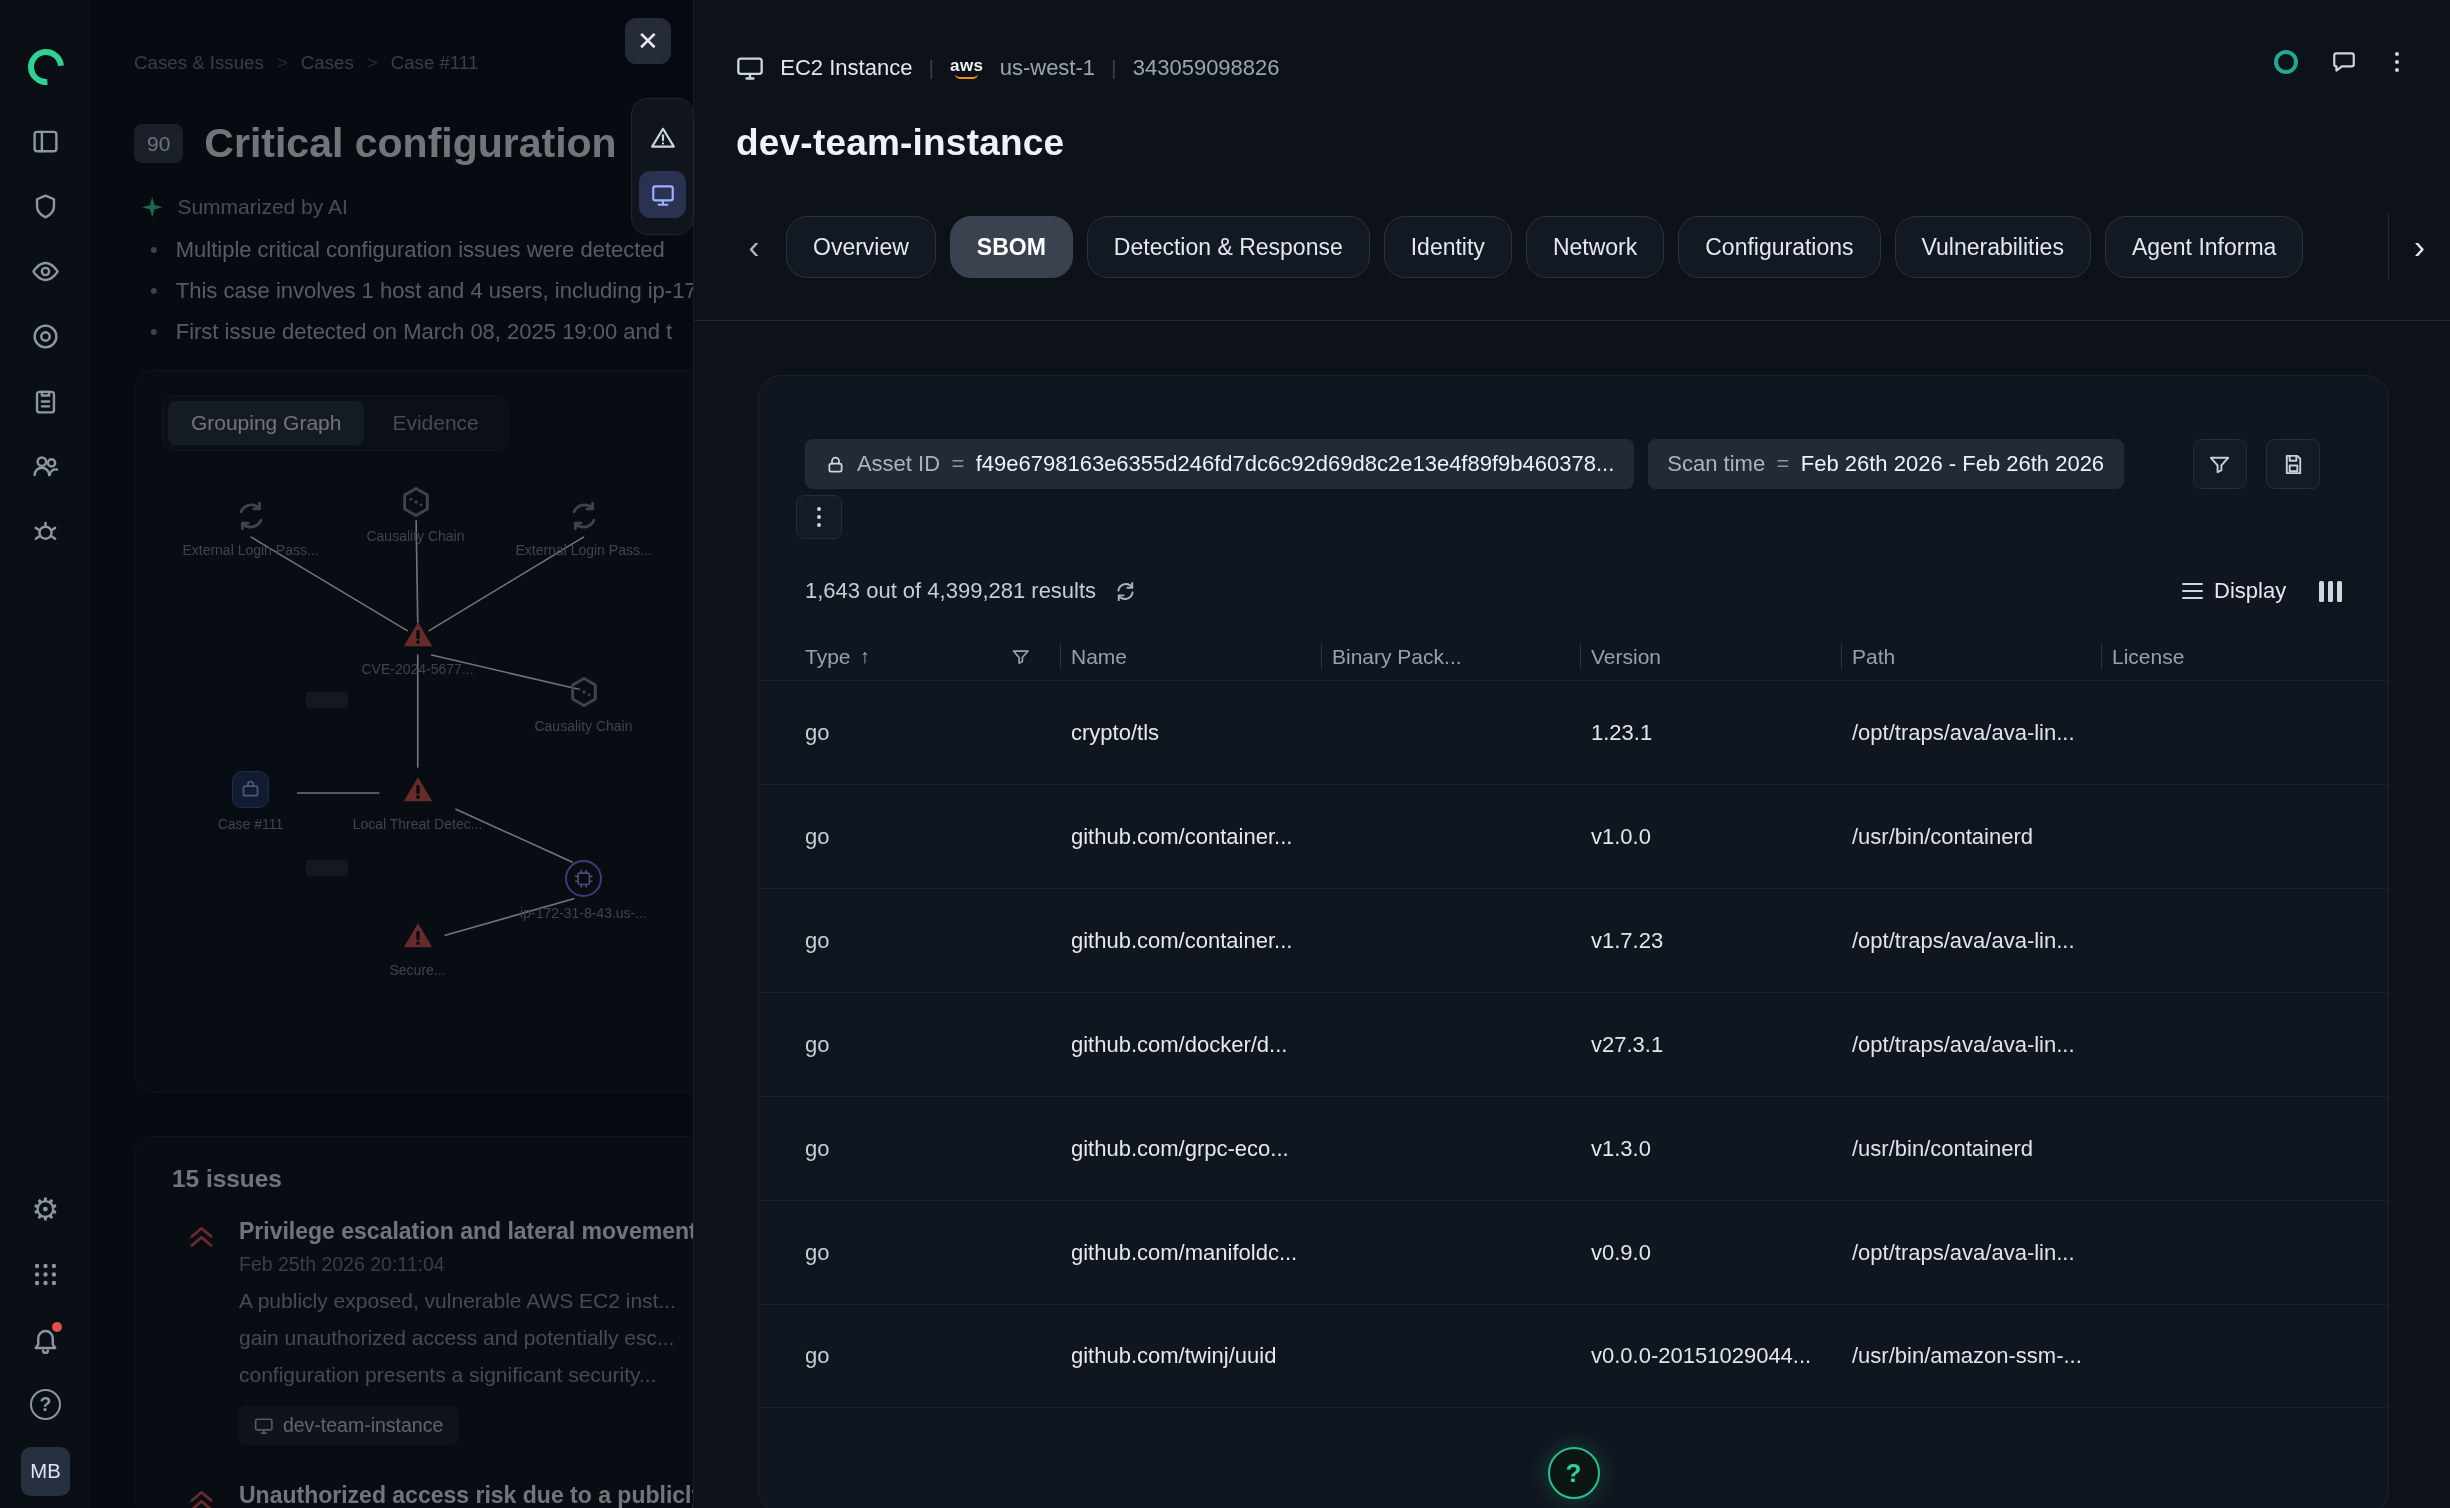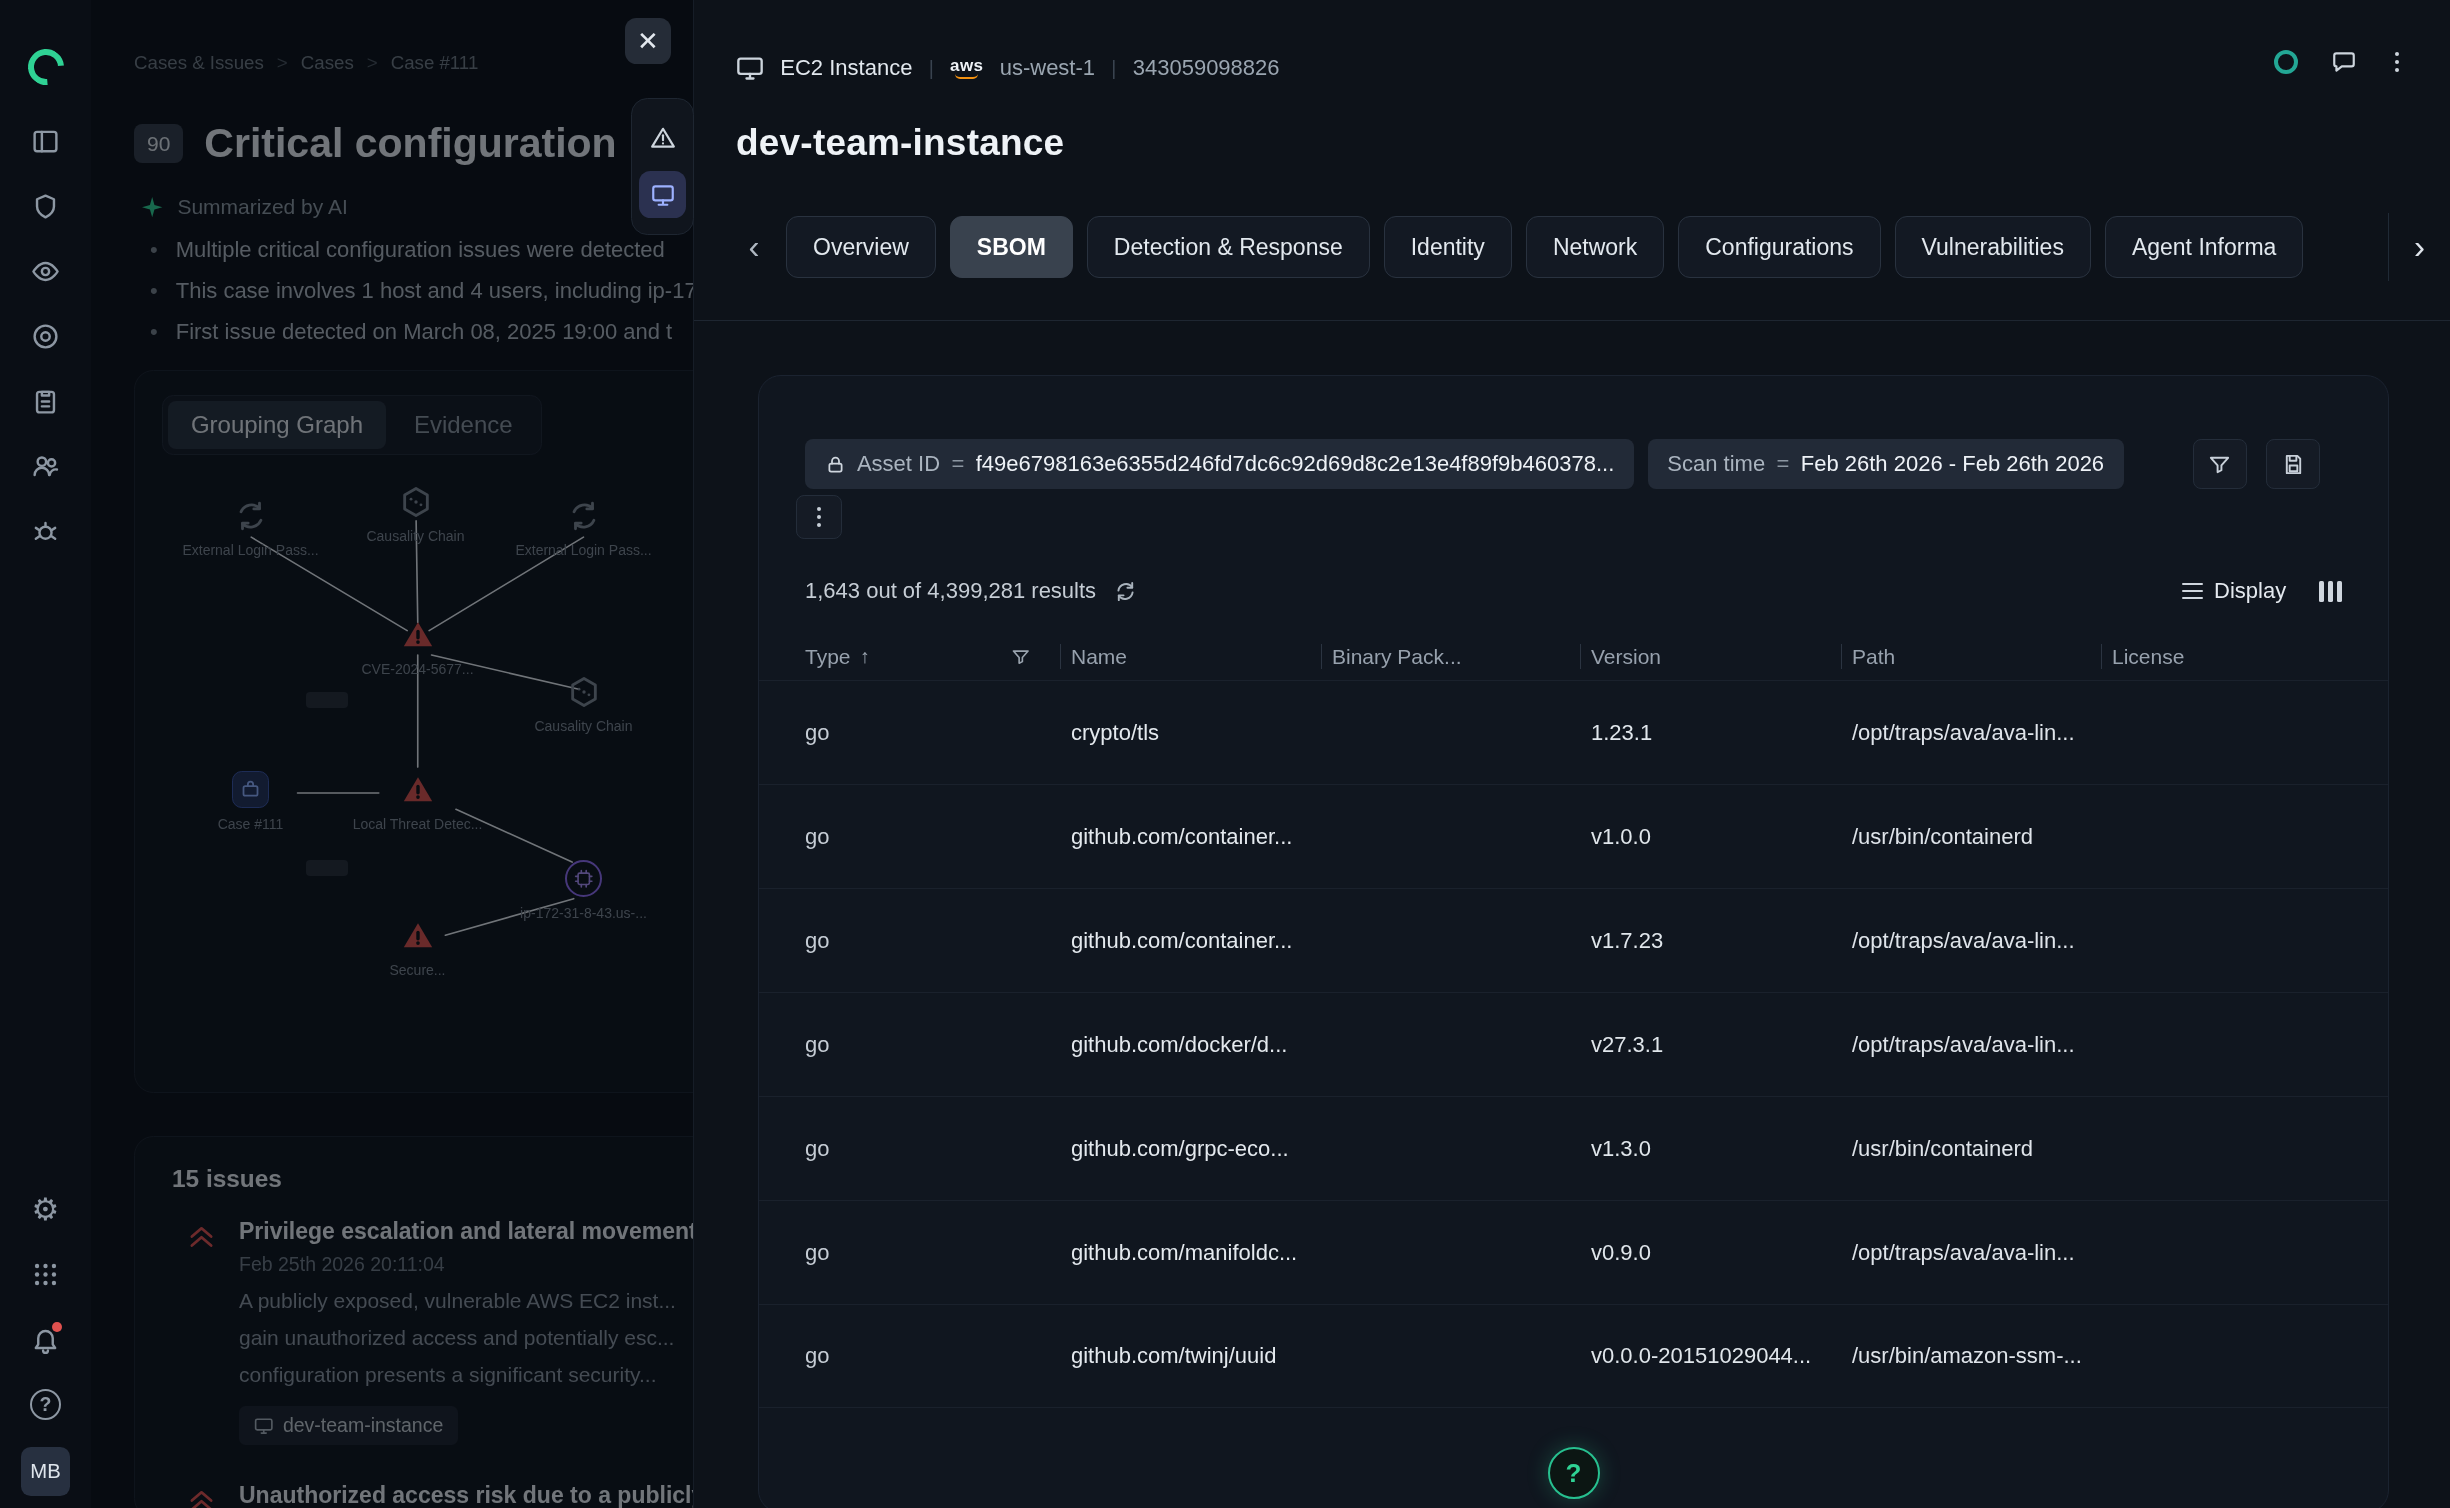--- a/index.html
+++ b/index.html
@@ -24,21 +24,21 @@
   .crumbs{position:absolute;left:43px;top:52px;display:flex;gap:13px;font-size:18.7px;color:#6f7984;z-index:1}
   .crumbs .c-sep{color:#49535e}
   .bd-titlerow{position:absolute;left:43px;top:120px;display:flex;align-items:center;gap:21px;z-index:1}
   .score{padding:7.3px 13px;background:#323b49;border-radius:8.1px;font-size:21px;color:#dde3ea}
   .bd-title{font-size:41px;font-weight:700;color:#e9edf2;white-space:nowrap}
   .ai-row{position:absolute;left:49px;top:195px;display:flex;align-items:center;gap:13px;font-size:21px;color:#8d98a3;z-index:1}
   .ai-row svg{width:24.4px;height:24.4px;color:#2fd294}
   .bullet{position:absolute;left:59px;font-size:22px;color:#aeb7c1;white-space:nowrap;z-index:1}
   .bullet::before{content:"\2022";margin-right:18px;color:#78828d}
   .gcard{position:absolute;left:43px;top:370px;width:1219px;height:723px;background:#0e131c;border:0.8px solid #1b222e;border-radius:19.5px;z-index:1}
-  .vtabs{position:absolute;left:27px;top:24.4px;display:flex;background:#141925;border:0.8px solid #202835;border-radius:11.4px;padding:4.9px;gap:4.9px;font-size:24px}
+  .vtabs{position:absolute;left:27px;top:24.4px;display:flex;background:#141925;border:0.8px solid #202835;border-radius:11.4px;padding:4.9px;gap:4.9px;font-size:21px}
   .vtab{padding:9.8px 23px;border-radius:8.1px;color:#8a94a0;white-space:nowrap}
   .vtab.active{background:#27303d;color:#e4e9ee}
   .graph{position:absolute;left:0;top:89px;right:0;bottom:0}
   .edges{position:absolute;inset:0;width:100%;height:100%}
   .gnode{position:absolute;width:143px;margin-left:-72px;display:flex;flex-direction:column;align-items:center;gap:8.1px}
   .gnode .nico{width:37px;height:37px;display:flex;align-items:center;justify-content:center}
   .gnode .nico svg{width:34px;height:34px}
   .gnode .nlabel{font-size:14px;color:#7c8692;max-width:137px;overflow:hidden;text-overflow:ellipsis;white-space:nowrap}
   .nico.case{background:#223058;border:0.8px solid #3a55a8;border-radius:9.8px;color:#8fb0ff}
   .nico.case svg{width:21px;height:21px}
@@ -73,21 +73,21 @@
   .aws b{font-size:17px;color:#eef2f6;letter-spacing:0.4px}
   .aws i{width:23px;height:5.7px;border-bottom:2.4px solid #f29111;border-radius:0 0 11.4px 11.4px;display:block}
   .p-actions{position:absolute;right:46px;top:47px;display:flex;align-items:center;gap:33px;color:#cdd5dd}
   .p-actions svg{width:26px;height:26px}
   .ring{width:24.4px;height:24.4px;border-radius:50%;border:4.9px solid #23a795;display:block}
   .kebab{display:flex;flex-direction:column;gap:4.1px;align-items:center;padding:4.9px}
   .kebab i{width:4.1px;height:4.1px;border-radius:50%;background:currentColor}
   .p-title{position:absolute;left:42px;top:122px;font-size:37px;font-weight:700;color:#eef2f6;letter-spacing:0.2px}
   .tabs-row{position:absolute;left:42px;right:0;top:213px;height:68px;display:flex;align-items:center;gap:14px;overflow:hidden;padding-right:68px}
   .tab-chev{width:36px;height:49px;display:flex;align-items:center;justify-content:center;color:#aeb7c1;font-size:33px;flex:none}
-  .tab{padding:0 26px;height:62px;display:flex;align-items:center;border:1.6px solid #29323f;border-radius:12px;background:#131923;font-size:23px;color:#e2e8ee;white-space:nowrap;flex:none;cursor:pointer}
+  .tab{padding:0 26px;height:62px;display:flex;align-items:center;border:1.6px solid #29323f;border-radius:21px;background:#131923;font-size:23px;color:#e2e8ee;white-space:nowrap;flex:none;cursor:pointer}
   .tab.active{background:#39424e;border-color:#39424e;font-weight:700;color:#fff}
   .tab-scroll-right{position:absolute;right:0;top:213px;height:68px;width:62px;display:flex;align-items:center;justify-content:center;color:#dfe5ec;font-size:33px;background:linear-gradient(to right,rgba(13,18,25,0),#0d1219 45%);border-left:0.8px solid #202a36;z-index:2}
   .tabs-divider{position:absolute;left:0;right:0;top:320px;height:0.8px;background:#1e2631}
   .card{position:absolute;left:64px;top:375px;width:1631px;height:1138px;background:#10161f;border:0.8px solid #1b2330;border-radius:23px}
   .filters{position:absolute;left:46px;top:63px;display:flex;gap:14px}
   .chip{height:50px;background:#222a37;border-radius:8.1px;display:flex;align-items:center;gap:11.4px;padding:0 19.5px;font-size:22px;white-space:nowrap}
   .chip svg{width:21px;height:21px;color:#cfd6de}
   .chip .lbl{color:#aab4bf}
   .chip .op{color:#8c96a2}
   .chip .val{color:#eef2f7}

